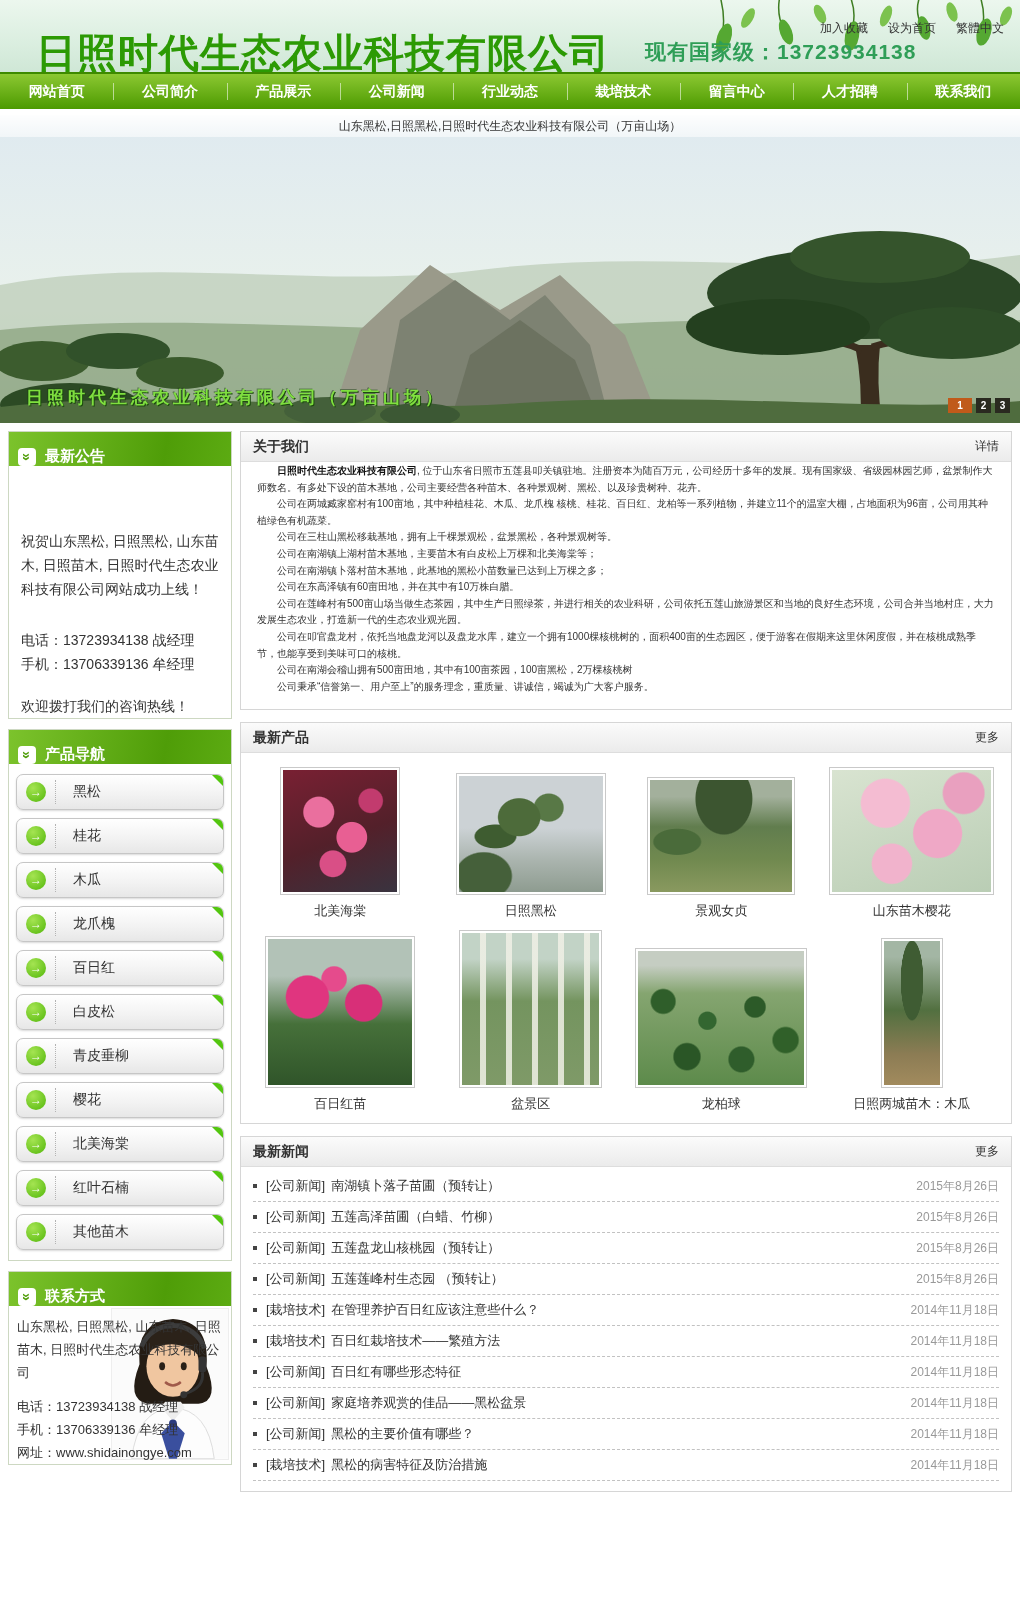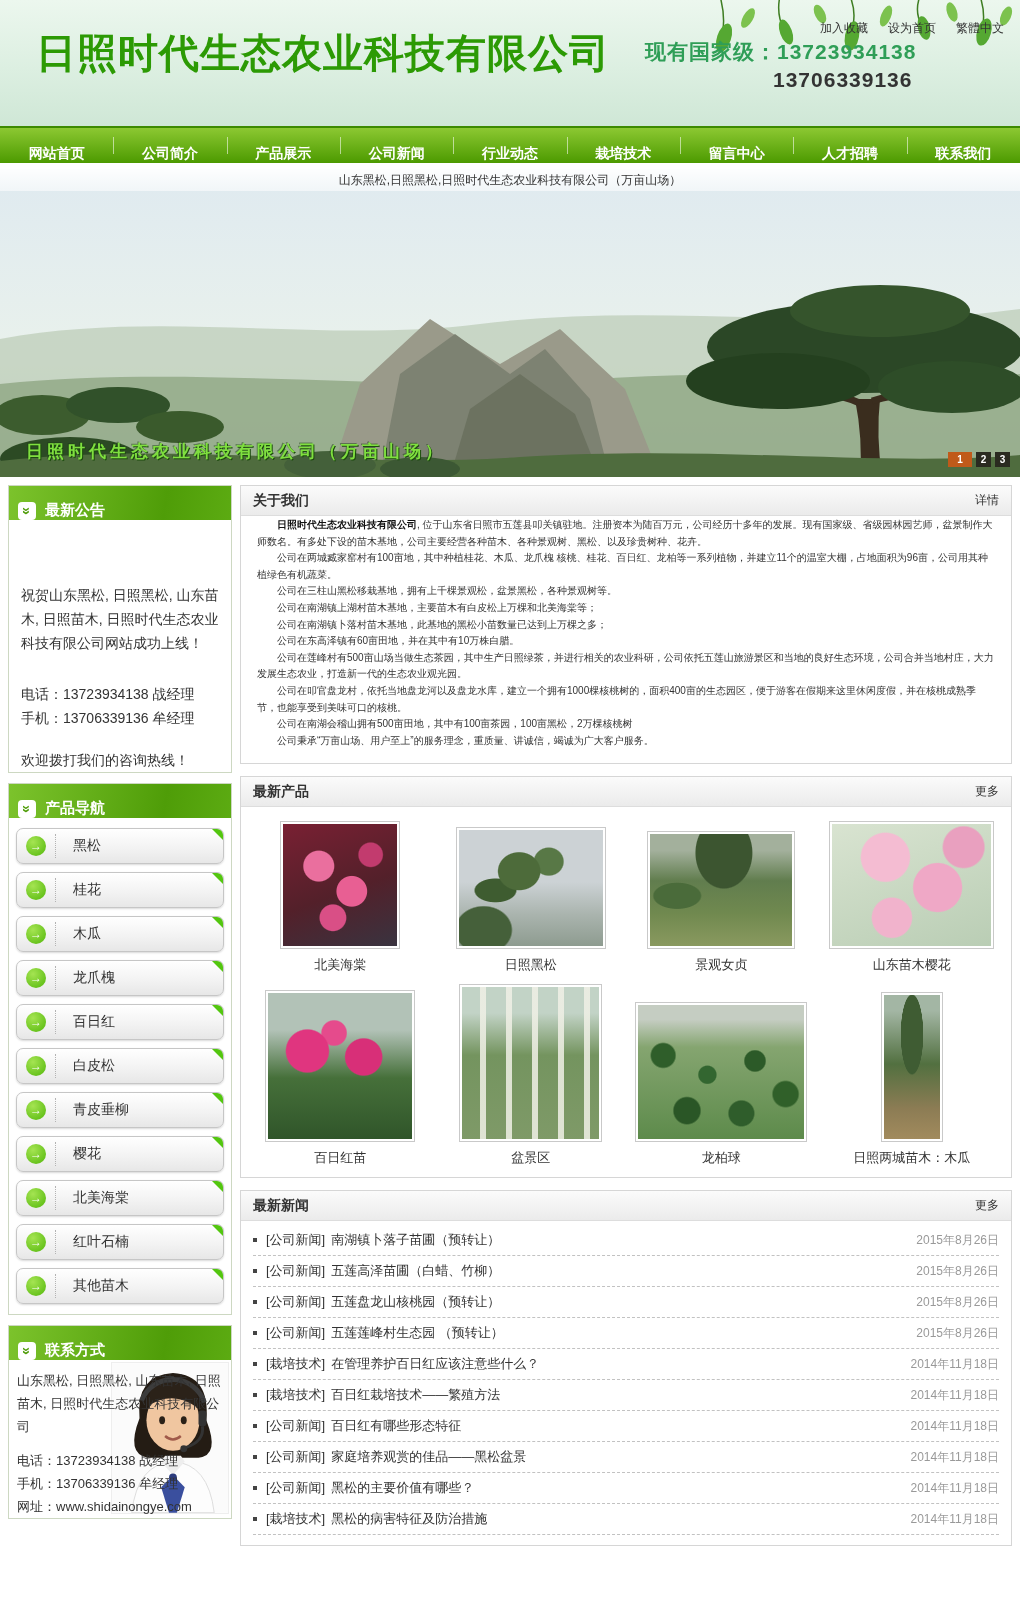--- a/index.html
+++ b/index.html
@@ -8,32 +8,32 @@
     --nav-green-top:#8cc832; --nav-green-bottom:#4c9a00;
     --side-head-from:#7cc32c; --side-head-to:#4f9d08;
     --pager-active:#c05a1a; --date-gray:#999999; --banner-text-green:#7fdf3f;
   }
   *{box-sizing:border-box}
   html,body{margin:0;padding:0}
   body{width:1020px;background:#fff;color:#333;font-family:"Liberation Sans","DejaVu Sans",sans-serif}
   a{cursor:pointer}
 
   
-  .site-header{position:relative;height:126px;background:linear-gradient(180deg,#ecf7ee 0%,#dcefe1 55%,#cfe7d6 100%);overflow:hidden}
+  .site-header{position:relative;height:72px;background:linear-gradient(180deg,#ecf7ee 0%,#dcefe1 55%,#cfe7d6 100%);overflow:hidden}
   .leaves{position:absolute;top:-4px;right:0;width:330px;height:62px;pointer-events:none}
   .top-links{position:absolute;top:20px;right:16px;font-size:12px;z-index:3}
   .top-links a{color:#333;text-decoration:none;margin-left:20px}
   .logo{position:absolute;left:36px;top:26px;margin:0;font-size:40px;font-weight:bold;letter-spacing:1px;color:var(--brand-green);z-index:2}
   .order-phone{position:absolute;left:645px;top:38px;font-size:21px;font-weight:bold;color:var(--phone-green);z-index:2;letter-spacing:1px}
   .order-phone .line2{color:#333;margin-left:128px;margin-top:2px}
 
   
   .main-nav{height:37px;background:linear-gradient(180deg,var(--nav-green-top),var(--nav-green-bottom));border-top:2px solid #3e8a00}
   .main-nav ul{display:flex;height:100%;margin:0;padding:0;list-style:none}
-  .main-nav li{flex:1;position:relative;display:flex;align-items:flex-end;justify-content:center}
+  .main-nav li{flex:1;position:relative;display:flex;align-items:center;justify-content:center}
   .main-nav li+li::before{content:"";position:absolute;left:0;top:9px;bottom:9px;width:1px;background:rgba(255,255,255,.55)}
   .main-nav a{color:#fff;font-size:14px;font-weight:bold;text-decoration:none}
 
   
   .banner{position:relative;height:308px;margin-top:6px;overflow:hidden;background:#cfe0e8}
   .banner svg.scene{position:absolute;inset:0}
   .banner-strip{position:absolute;top:0;left:0;right:0;height:22px;line-height:22px;text-align:center;font-size:12px;color:#333;
     background:linear-gradient(180deg,rgba(255,255,255,.95),rgba(255,255,255,.55));z-index:2}
   .banner-headline{position:absolute;left:26px;bottom:14px;font-size:17px;font-weight:bold;letter-spacing:4px;color:var(--banner-text-green);
     text-shadow:1px 1px 0 #1c4b0e, -1px -1px 0 rgba(20,60,10,.45);z-index:2}
@@ -353,21 +353,21 @@
         <div class="about-body" id="about-body">
           <p class="lead"><b>日照时代生态农业科技有限公司</b><span>, 位于山东省日照市五莲县叩关镇驻地。注册资本为陆百万元，公司经历十多年的发展。现有国家级、省级园林园艺师，盆景制作大师数名。有多处下设的苗木基地，公司主要经营各种苗木、各种景观树、黑松、以及珍贵树种、花卉。</span></p>
         <p>公司在两城臧家窑村有100亩地，其中种植桂花、木瓜、龙爪槐 核桃、桂花、百日红、龙柏等一系列植物，并建立11个的温室大棚，占地面积为96亩，公司用其种植绿色有机蔬菜。</p>
             <p>公司在三柱山黑松移栽基地，拥有上千棵景观松，盆景黑松，各种景观树等。</p>
             <p>公司在南湖镇上湖村苗木基地，主要苗木有白皮松上万棵和北美海棠等；</p>
             <p>公司在南湖镇卜落村苗木基地，此基地的黑松小苗数量已达到上万棵之多；</p>
             <p>公司在东高泽镇有60亩田地，并在其中有10万株白腊。</p>
             <p>公司在莲峰村有500亩山场当做生态茶园，其中生产日照绿茶，并进行相关的农业科研，公司依托五莲山旅游景区和当地的良好生态环境，公司合并当地村庄，大力发展生态农业，打造新一代的生态农业观光园。</p>
             <p>公司在叩官盘龙村，依托当地盘龙河以及盘龙水库，建立一个拥有1000棵核桃树的，面积400亩的生态园区，便于游客在假期来这里休闲度假，并在核桃成熟季节，也能享受到美味可口的核桃。</p>
             <p>公司在南湖会稽山拥有500亩田地，其中有100亩茶园，100亩黑松，2万棵核桃树</p>
-            <p>公司秉承“万亩山场、用户至上”的服务理念，重质量、讲诚信，竭诚为广大客户服务。</p>
+            <p>公司秉承“信誉第一、用户至上”的服务理念，重质量、讲诚信，竭诚为广大客户服务。</p>
           </div>
       </section>
 
       <section class="box">
         <div class="box-head">
           <h2>最新产品</h2>
           <a class="more">更多</a>
         </div>
         <div class="products-grid" id="products-grid">
             <figure class="product-card">

